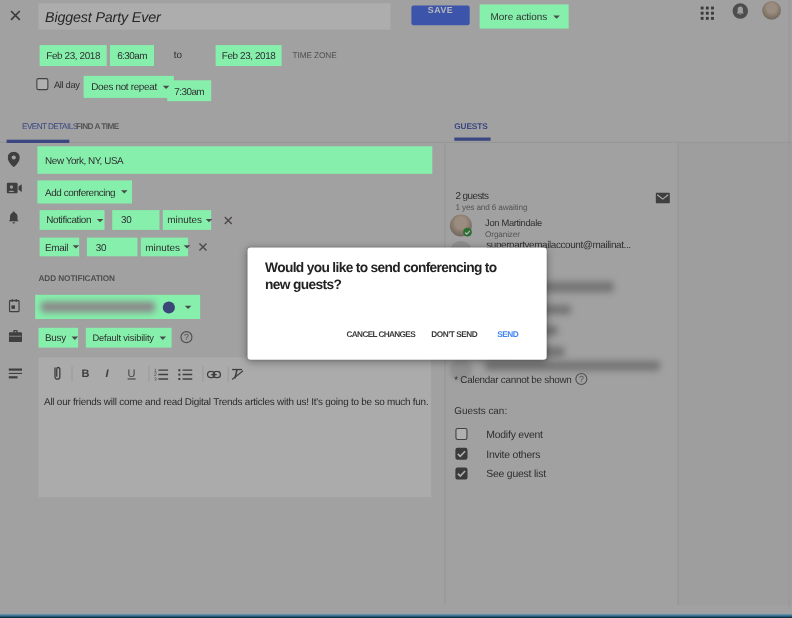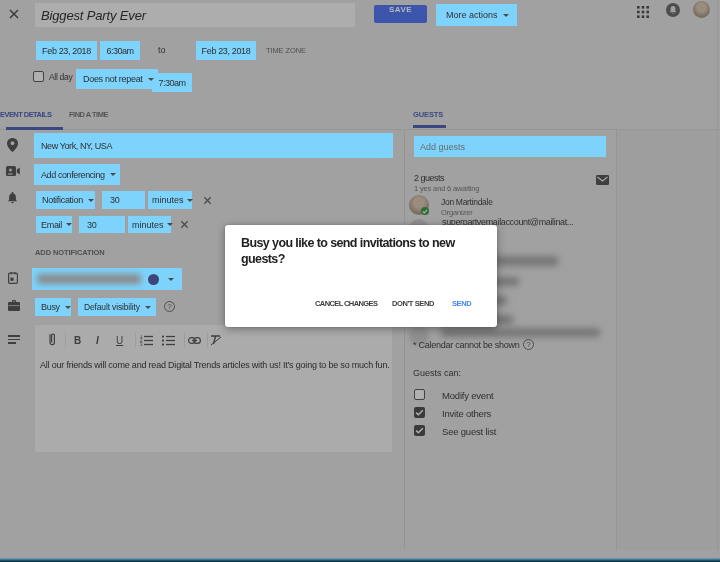--- a/index.html
+++ b/index.html
@@ -1,19 +1,19 @@
 <!DOCTYPE html>
 <html><head>
 <meta charset="utf-8">
 <style>
   html,body{margin:0;padding:0;}
   #c{position:relative;width:720px;height:562px;overflow:hidden;
      background:#a1a1a1;font-family:"Liberation Sans",sans-serif;}
   .abs{position:absolute;}
-  .chip{position:absolute;background:#7dd3fc;color:#2f2f2f;font-size:9px;letter-spacing:-0.3px;
+  .chip{position:absolute;background:#86efac;color:#2f2f2f;font-size:9px;letter-spacing:-0.3px;
         display:flex;align-items:center;white-space:nowrap;}
   .txt{position:absolute;color:#2f2f2f;font-size:9px;white-space:nowrap;}
   .caret{width:0;height:0;border-left:3.2px solid transparent;
          border-right:3.2px solid transparent;border-top:3.8px solid #4a4a4a;
          display:inline-block;margin-left:5px;flex:none;}
   .vline{position:absolute;width:1px;background:#959595;}
   .blur{position:absolute;background:#767676;filter:blur(3px);border-radius:3px;}
   .cb{position:absolute;width:11px;height:11px;border:1.6px solid #424242;
       border-radius:2px;box-sizing:border-box;background:#b0b0b0;}
   .cbf{position:absolute;width:11px;height:11px;border-radius:2px;background:#3a3a3a;}
@@ -71,21 +71,21 @@
   <div class="txt" style="left:266px;top:46px;font-size:7.5px;color:#4f4f4f;letter-spacing:-0.1px;">TIME ZONE</div>
 
   <div class="cb" style="left:33px;top:71px;"></div>
   <div class="txt" style="left:49px;top:72px;font-size:8.5px;letter-spacing:-0.3px;">All day</div>
   <div class="chip" style="left:76px;top:69px;width:82px;height:20px;">
     <span style="margin-left:7px;">Does not repeat</span>
       <span class="caret"></span>
   </div>
 
   <div class="abs" style="left:0;top:129px;width:720px;height:1px;background:#979797;"></div>
-  <div class="txt" style="left:0;top:110px;font-size:7.5px;font-weight:bold;color:#3a4781;letter-spacing:-0.55px;">EVENT DETAILS</div>
+  <div class="txt" style="left:20px;top:110px;font-size:7.5px;font-weight:normal;color:#3a4781;letter-spacing:-0.55px;">EVENT DETAILS</div>
   <div class="txt" style="left:69px;top:110px;font-size:7.5px;font-weight:bold;color:#555;letter-spacing:-0.5px;">FIND A TIME</div>
   <div class="abs" style="left:6px;top:127px;width:57px;height:3px;background:#3a4781;"></div>
   <div class="txt" style="left:413px;top:110px;font-size:7.5px;font-weight:bold;color:#3a4781;letter-spacing:-0.1px;">GUESTS</div>
   <div class="abs" style="left:413px;top:125px;width:33px;height:3px;background:#3a4781;"></div>
 
   <div class="vline" style="left:404px;top:130px;height:424px;"></div>
   <div class="abs" style="left:617px;top:130px;width:103px;height:424px;background:#9e9e9e;"></div>
   <div class="vline" style="left:616px;top:130px;height:424px;"></div>
 
   <svg class="abs" style="left:7px;top:138px;" width="11" height="14" viewBox="0 0 11 14">
@@ -215,23 +215,20 @@
   <svg class="abs" style="left:210px;top:335px;" width="12" height="11" viewBox="0 0 12 11">
     <path d="M1 1 H10 M5.5 1 L3.5 9" stroke="#3f3f3f" stroke-width="1.4" fill="none"></path>
     <path d="M1 10 L11 2" stroke="#3f3f3f" stroke-width="1" fill="none"></path>
   </svg>
   <div class="abs" style="left:65px;top:333px;width:1px;height:14px;background:#9c9c9c;"></div>
   <div class="abs" style="left:135px;top:333px;width:1px;height:14px;background:#9c9c9c;"></div>
   <div class="abs" style="left:184px;top:333px;width:1px;height:14px;background:#9c9c9c;"></div>
   <div class="abs" style="left:207px;top:333px;width:1px;height:14px;background:#9c9c9c;"></div>
   <div class="txt" style="left:40px;top:360px;font-size:9px;letter-spacing:-0.2px;color:#2b2b2b;">All our friends will come and read Digital Trends articles with us! It's going to be so much fun.</div>
 
-  <div class="chip" style="left:414px;top:136px;width:192px;height:21px;letter-spacing:0;">
-    <span style="margin-left:6px;color:#6a6a6a;">Add guests</span>
-  </div>
   <div class="txt" style="left:414px;top:173px;letter-spacing:-0.5px;">2 guests</div>
   <div class="txt" style="left:414px;top:184px;font-size:7.5px;letter-spacing:-0.15px;color:#555;">1 yes and 6 awaiting</div>
   <svg class="abs" style="left:596px;top:175px;" width="13" height="10" viewBox="0 0 13 10">
     <rect x="0" y="0" width="13" height="10" rx="1.2" fill="#3f3f3f"></rect>
     <path d="M1.5 2 L6.5 6 L11.5 2" stroke="#ababab" stroke-width="1.1" fill="none"></path>
   </svg>
 
   <div class="abs" style="left:409px;top:195px;width:20px;height:20px;border-radius:50%;
        background:radial-gradient(circle at 50% 38%, #9a8c7e 0 32%, #7d7266 62%, #625a52 100%);"></div>
   <div class="abs" style="left:421px;top:207px;width:8px;height:8px;border-radius:50%;background:#2c6e33;
@@ -270,21 +267,21 @@
   <div class="cbf" style="left:414px;top:425px;">
     <svg width="11" height="11" viewBox="0 0 11 11">
         <path d="M2.2 5.6 L4.4 7.8 L8.8 3.2" stroke="#b0b0b0" stroke-width="1.5" fill="none"></path>
       </svg>
   </div>
   <div class="txt" style="left:442px;top:426px;font-size:9.5px;letter-spacing:-0.2px;">See guest list</div>
 
   <div class="abs" style="left:225px;top:225px;width:272px;height:102px;background:#fff;border-radius:3px;
        box-shadow:0 2px 8px rgba(0,0,0,0.35), 0 0 2px rgba(0,0,0,0.18);"></div>
   <div class="txt" style="left:241px;top:235px;font-size:12.5px;font-weight:bold;color:#222;width:230px;
-       white-space:normal;line-height:16px;letter-spacing:-0.6px;">Busy you like to send invitations to new guests?</div>
+       white-space:normal;line-height:16px;letter-spacing:-0.6px;">Would you like to send conferencing to new guests?</div>
   <div class="txt" style="left:315px;top:299px;font-size:7.5px;font-weight:bold;color:#3c3c3c;letter-spacing:-0.6px;">CANCEL CHANGES</div>
   <div class="txt" style="left:392px;top:299px;font-size:7.5px;font-weight:bold;color:#3c3c3c;letter-spacing:-0.4px;">DON'T SEND</div>
   <div class="txt" style="left:452px;top:299px;font-size:7.5px;font-weight:bold;color:#4285f4;letter-spacing:-0.4px;">SEND</div>
 
   <div class="abs" style="left:0;top:550px;width:720px;height:12px;
        background:linear-gradient(to bottom,#a1a1a1 0%,#a1a1a1 55%,#9aa2a6 66%,#51829e 75%,#2f6f93 83%,#123c51 92%,#0a2531 100%);"></div>
 
   <div class="abs" style="left:717px;top:0;width:1px;height:554px;background:#989898;"></div>
 </div>
 

